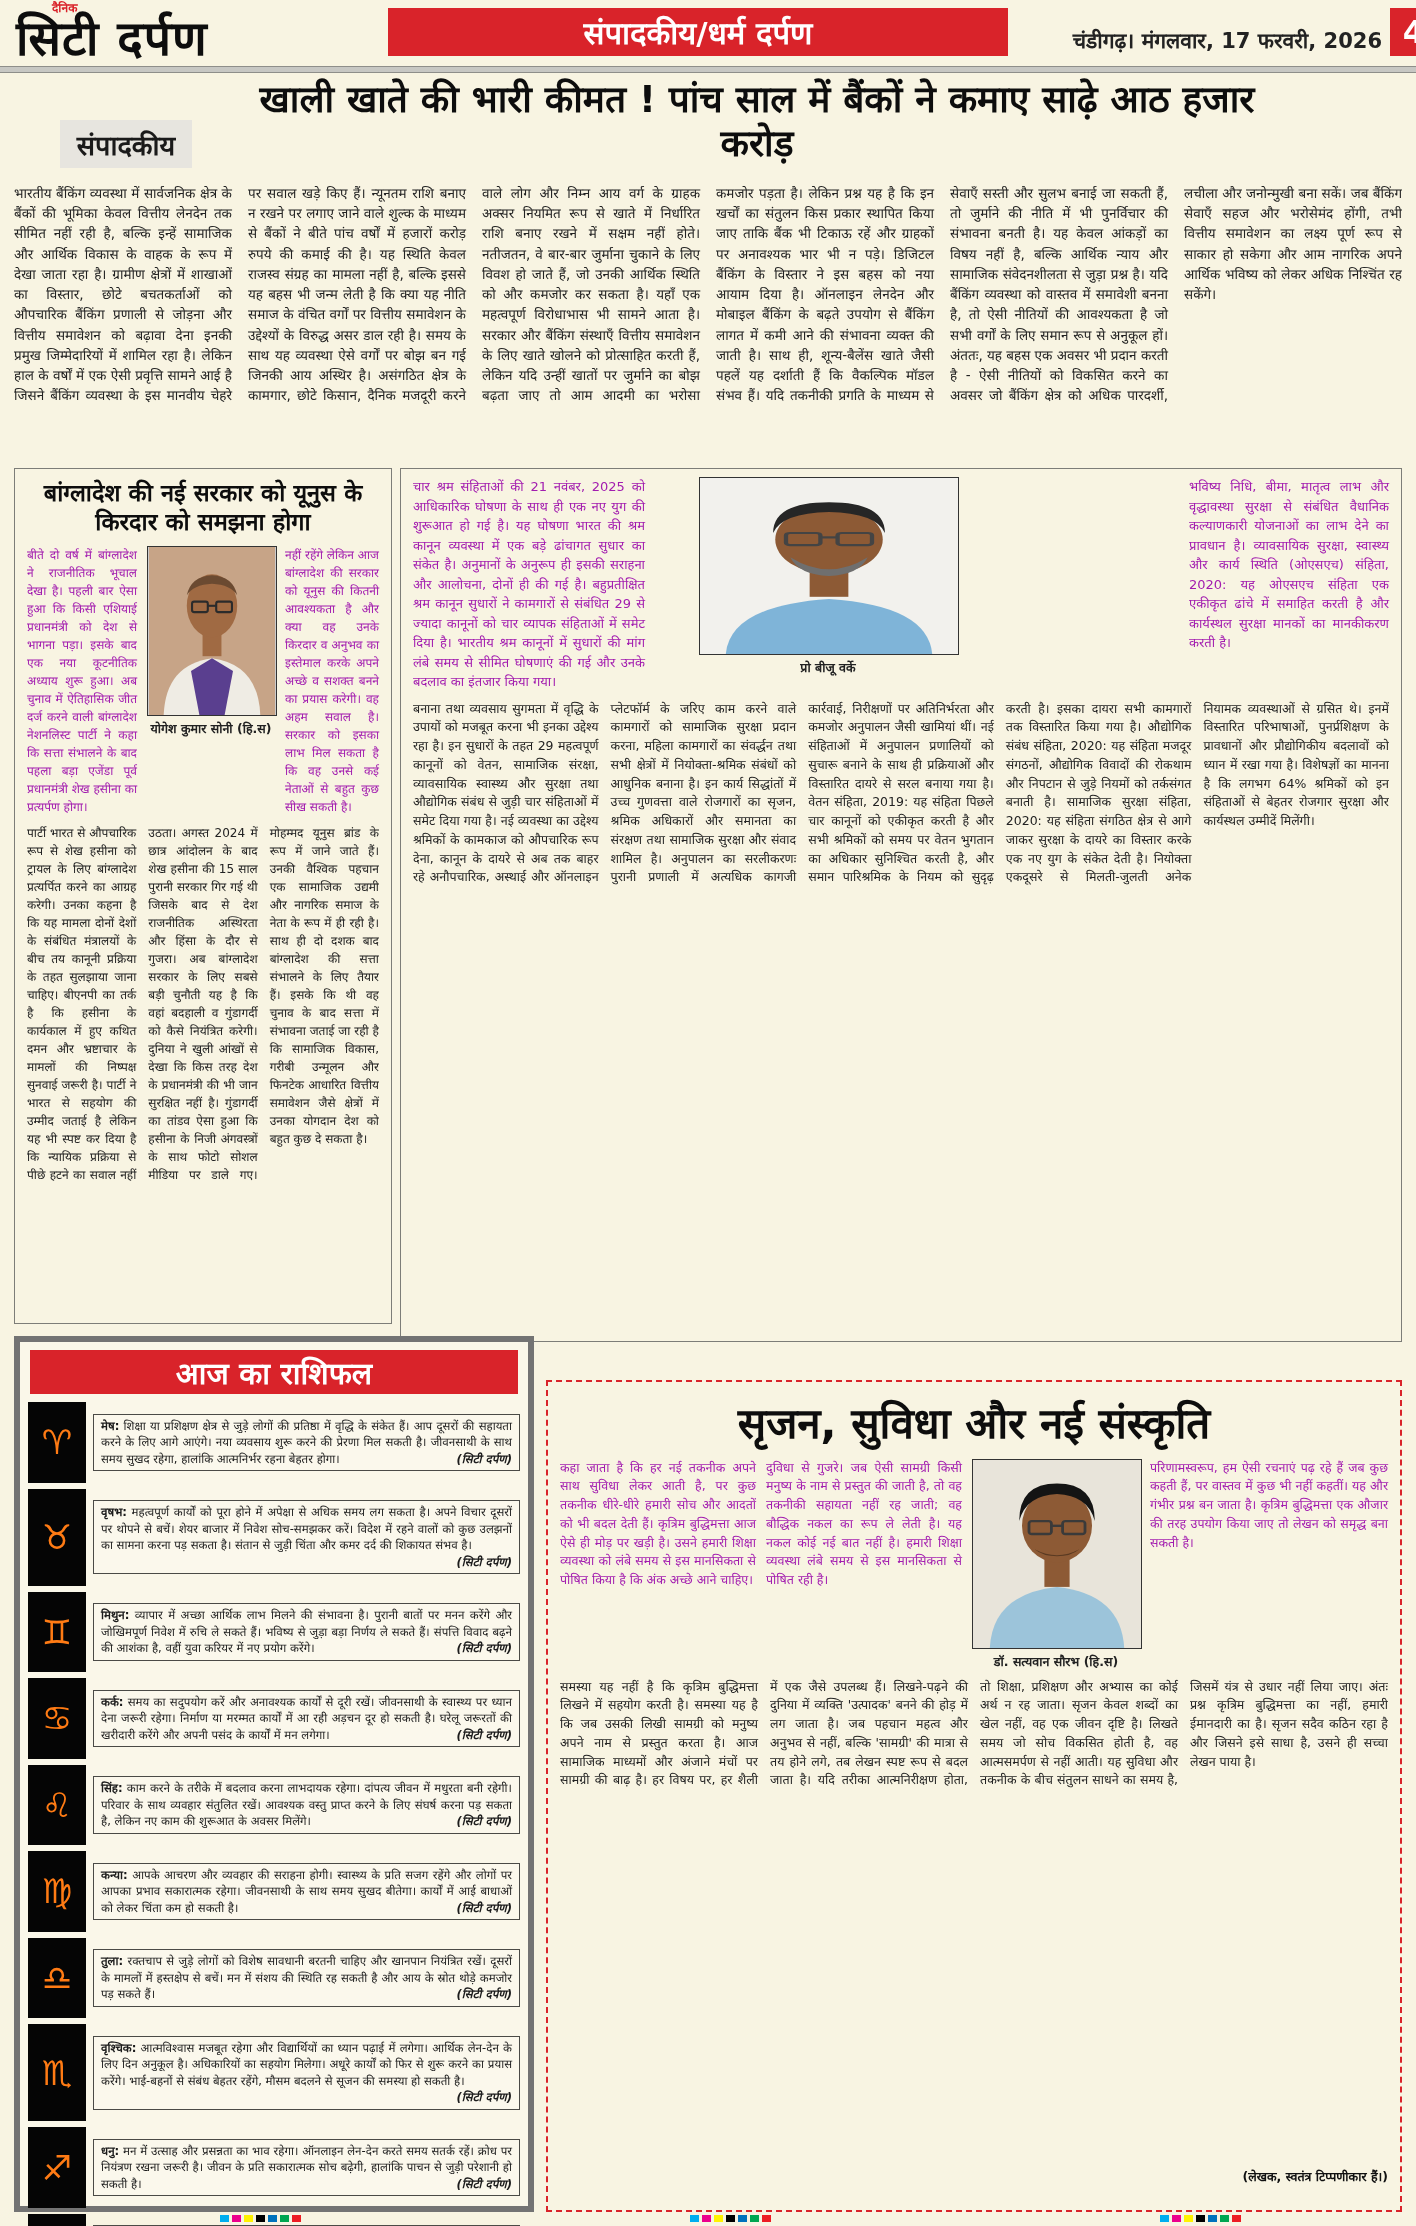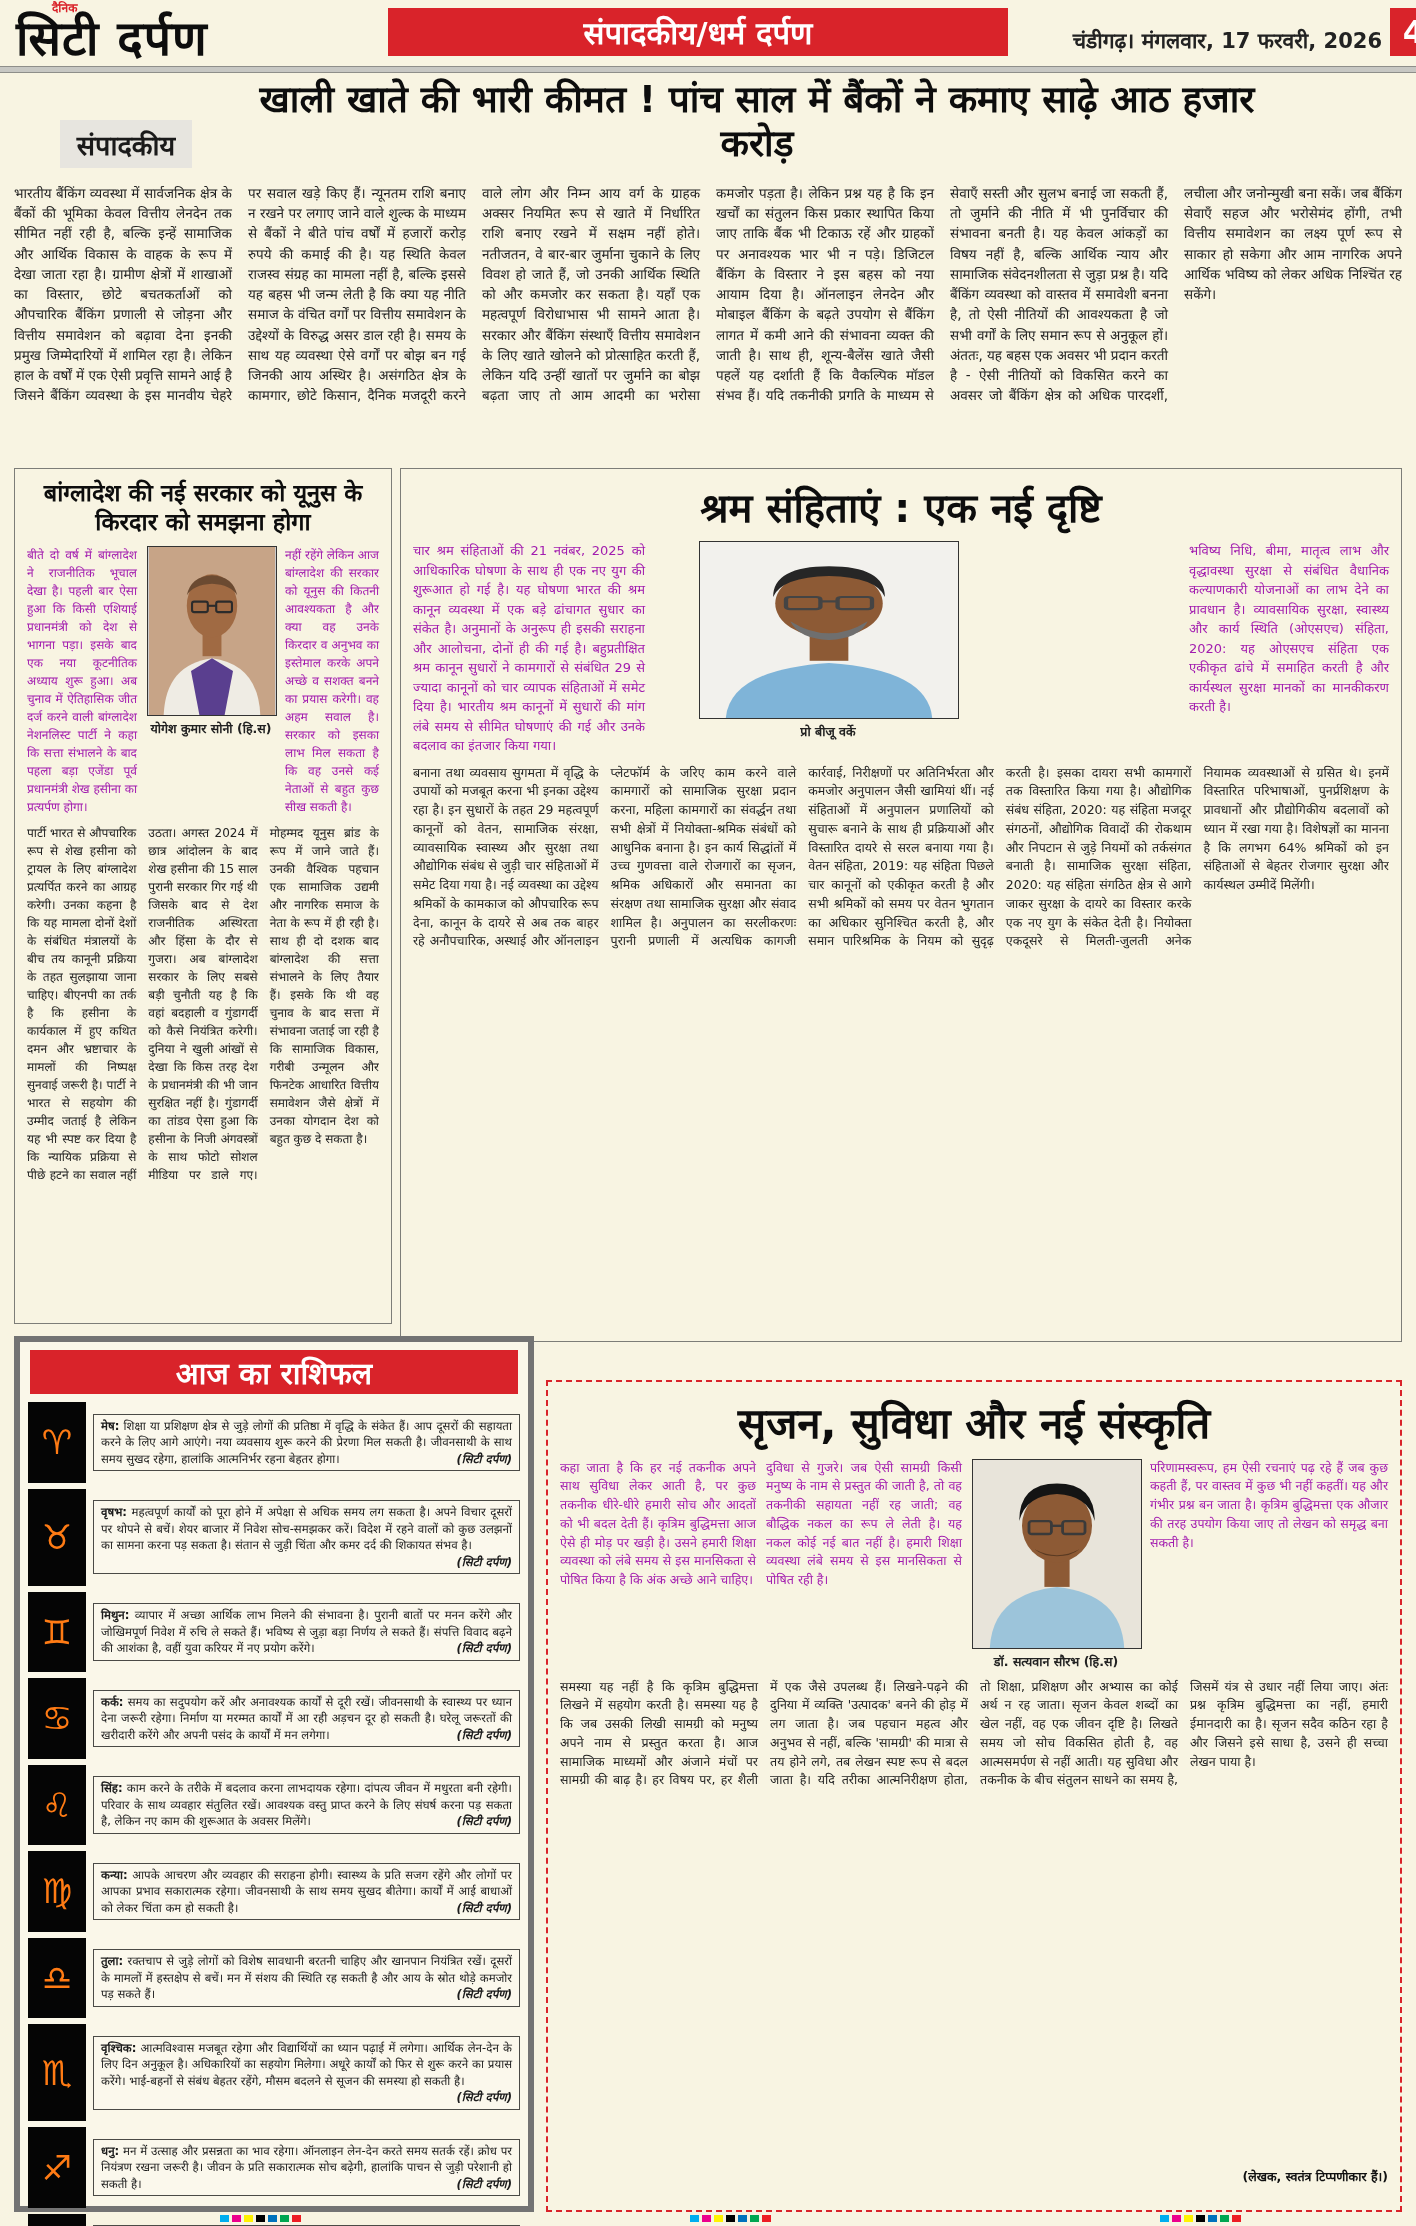--- a/index.html
+++ b/index.html
@@ -141,21 +141,20 @@
         </svg>
         <div class="photocap">योगेश कुमार सोनी (हि.स)</div>
       </div>
       <div class="leadcol" style="flex:1;width:auto;">नहीं रहेंगे लेकिन आज बांग्लादेश की सरकार को यूनुस की कितनी आवश्यकता है और क्या वह उनके किरदार व अनुभव का इस्तेमाल करके अपने अच्छे व सशक्त बनने का प्रयास करेगी। वह अहम सवाल है। सरकार को इसका लाभ मिल सकता है कि वह उनसे कई नेताओं से बहुत कुछ सीख सकती है।</div>
     </div>
     <div class="flowbody">पार्टी भारत से औपचारिक रूप से शेख हसीना को ट्रायल के लिए बांग्लादेश प्रत्यर्पित करने का आग्रह करेगी। उनका कहना है कि यह मामला दोनों देशों के संबंधित मंत्रालयों के बीच तय कानूनी प्रक्रिया के तहत सुलझाया जाना चाहिए। बीएनपी का तर्क है कि हसीना के कार्यकाल में हुए कथित दमन और भ्रष्टाचार के मामलों की निष्पक्ष सुनवाई जरूरी है। पार्टी ने भारत से सहयोग की उम्मीद जताई है लेकिन यह भी स्पष्ट कर दिया है कि न्यायिक प्रक्रिया से पीछे हटने का सवाल नहीं उठता। अगस्त 2024 में छात्र आंदोलन के बाद शेख हसीना की 15 साल पुरानी सरकार गिर गई थी जिसके बाद से देश राजनीतिक अस्थिरता और हिंसा के दौर से गुजरा। अब बांग्लादेश सरकार के लिए सबसे बड़ी चुनौती यह है कि वहां बदहाली व गुंडागर्दी को कैसे नियंत्रित करेगी। दुनिया ने खुली आंखों से देखा कि किस तरह देश के प्रधानमंत्री की भी जान सुरक्षित नहीं है। गुंडागर्दी का तांडव ऐसा हुआ कि हसीना के निजी अंगवस्त्रों के साथ फोटो सोशल मीडिया पर डाले गए। मोहम्मद यूनुस ब्रांड के रूप में जाने जाते हैं। उनकी वैश्विक पहचान एक सामाजिक उद्यमी और नागरिक समाज के नेता के रूप में ही रही है। साथ ही दो दशक बाद बांग्लादेश की सत्ता संभालने के लिए तैयार हैं। इसके कि थी वह चुनाव के बाद सत्ता में संभावना जताई जा रही है कि सामाजिक विकास, गरीबी उन्मूलन और फिनटेक आधारित वित्तीय समावेशन जैसे क्षेत्रों में उनका योगदान देश को बहुत कुछ दे सकता है।</div>
     <div class="signoff">(लेखक, स्वतंत्र टिप्पणीकार हैं।)</div>
   </div>
 
   <div class="abox lab">
-    <h2 class="a-head">श्रम संहिताएं : एक नई दृष्टि</h2>
     <div class="leadrow">
       <div class="leadcol">चार श्रम संहिताओं की 21 नवंबर, 2025 को आधिकारिक घोषणा के साथ ही एक नए युग की शुरूआत हो गई है। यह घोषणा भारत की श्रम कानून व्यवस्था में एक बड़े ढांचागत सुधार का संकेत है। अनुमानों के अनुरूप ही इसकी सराहना और आलोचना, दोनों ही की गई है। बहुप्रतीक्षित श्रम कानून सुधारों ने कामगारों से संबंधित 29 से ज्यादा कानूनों को चार व्यापक संहिताओं में समेट दिया है। भारतीय श्रम कानूनों में सुधारों की मांग लंबे समय से सीमित घोषणाएं की गई और उनके बदलाव का इंतजार किया गया।</div>
       <div class="photos">
         <div class="pw">
           <svg class="photo" viewBox="0 0 120 160" width="258" height="176" preserveAspectRatio="none">
             <rect width="120" height="160" fill="#f2f1ed"></rect>
             <path d="M12,160 Q14,116 60,110 Q106,116 108,160 Z" fill="#7fb4d8"></path>
             <rect x="51" y="82" width="18" height="26" fill="#8d5a35"></rect>
             <ellipse cx="60" cy="56" rx="25" ry="31" fill="#8d5a35"></ellipse>
             <path d="M34,50 Q34,22 60,22 Q86,22 86,50 Q82,32 60,31 Q38,32 34,50 Z" fill="#262626"></path>

